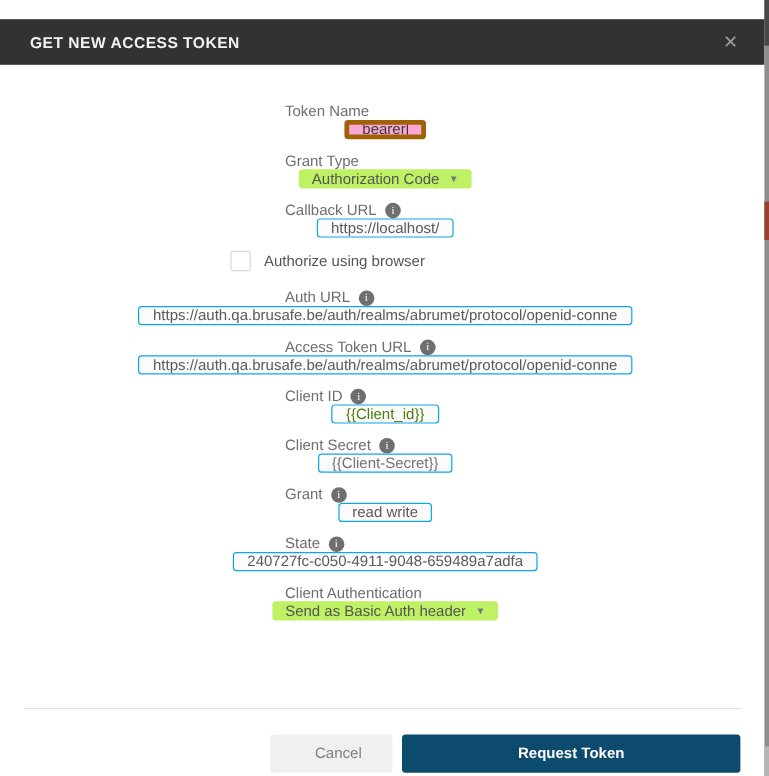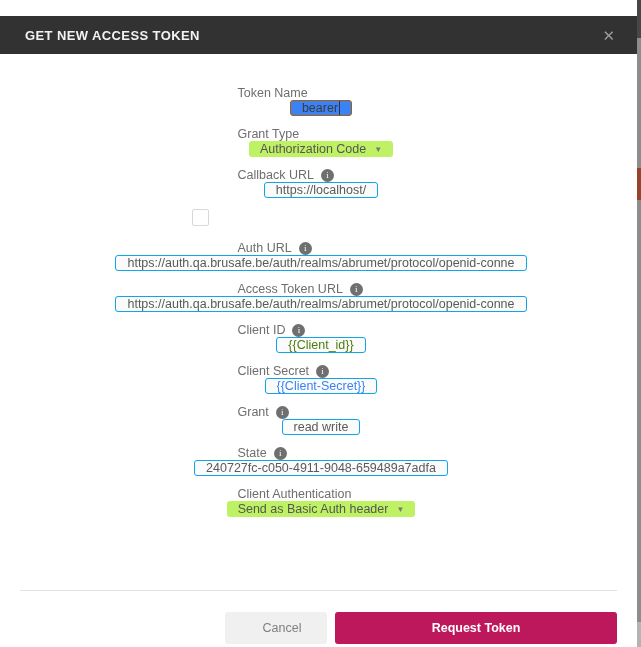--- a/index.html
+++ b/index.html
@@ -22,21 +22,21 @@
   .info-icon { width:13px; height:13px; border-radius:50%; background:#6f6f6f;
     color:#ffffff; font-size:9px; font-family:"Liberation Serif", serif;
     display:inline-flex; align-items:center; justify-content:center;
     margin-left:7px; flex-shrink:0; cursor:default; }
 
   .field { flex:1; height:30px; display:flex; align-items:center; padding:0 11px;
     font-size:12.5px; border-radius:3px; overflow:hidden; }
   .field span.val { white-space:nowrap; overflow:hidden; }
 
   .input { background:#fbfbfb; border:1px solid #0ea5e9; color:#5a5a5a; }
-  .input.focused { background:#3b82f6; border:1px solid #a16207; color:#3b3b3b; }
+  .input.focused { background:#f9a8d4; border:4px solid #a16207; color:#3b3b3b; }
   .caret { width:1px; height:15px; background:#333333; margin-left:1px; flex-shrink:0; }
 
   .select { background:#bef264; border:none; color:#555555; cursor:pointer;
     justify-content:space-between; }
   .chevron { font-size:8px; color:#777777; margin-left:8px; flex-shrink:0; }
 
   .text-orange {}
   .text-red {}
 
   
@@ -103,20 +103,21 @@
           </span>
       </div>
       <div class="field input">
         <span class="val">https://localhost/</span>
       </div>
     </div>
 
     <div class="checkbox-row">
       <div class="checkbox-spacer"></div>
       <span class="checkbox"></span>
+      <span class="checkbox-label">Authorize using browser</span>
     </div>
 
     <div class="row">
       <div class="label-col">
         <span class="label">Auth URL</span>
         <span class="info-icon">
             <span>i</span>
           </span>
       </div>
       <div class="field input">
@@ -149,21 +150,21 @@
     </div>
 
     <div class="row">
       <div class="label-col">
         <span class="label">Client Secret</span>
         <span class="info-icon">
             <span>i</span>
           </span>
       </div>
       <div class="field input">
-        <span class="val text-red" style="color: #3b82f6;">{{Client-Secret}}</span>
+        <span class="val text-red" style="color: #737373;">{{Client-Secret}}</span>
       </div>
     </div>
 
     <div class="row">
       <div class="label-col">
         <span class="label">Grant</span>
         <span class="info-icon">
             <span>i</span>
           </span>
       </div>
@@ -191,21 +192,21 @@
       <div class="field select">
         <span class="val">Send as Basic Auth header</span>
         <span class="chevron">▼</span>
       </div>
     </div>
 
     <div class="divider"></div>
 
     <div class="footer">
       <button class="btn btn-cancel">Cancel</button>
-      <button class="btn btn-request" style="background: #be185d;">Request Token</button>
+      <button class="btn btn-request" style="background: #0c4a6e;">Request Token</button>
     </div>
 
   </div>
 </div>
 
 <div class="bg-strip">
   <div class="strip-top"></div>
   <div class="strip-red"></div>
   <div class="strip-bottom"></div>
 </div>

